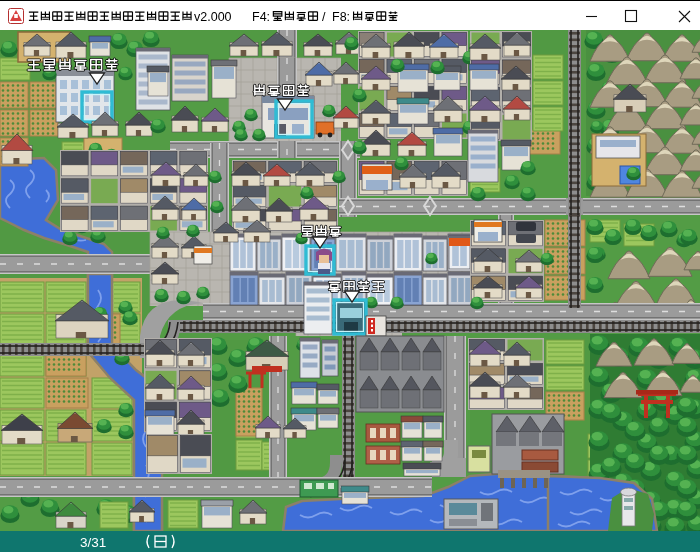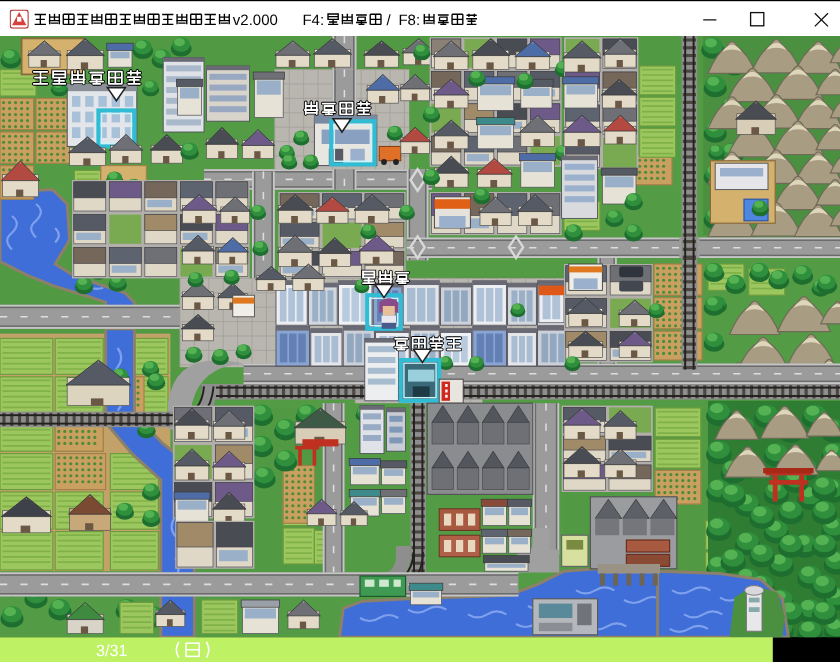--- a/index.html
+++ b/index.html
@@ -1,19 +1,19 @@
 <!DOCTYPE html>
 <html><head><meta charset="utf-8"><style>
 html,body{margin:0;padding:0;width:700px;height:552px;overflow:hidden;background:#000;font-family:"Liberation Sans",sans-serif}
 #win{position:relative;width:700px;height:552px}
 #titlebar{position:absolute;top:1px;left:0;width:700px;height:30px;background:#fff;border-bottom:1px solid #dadada}
 #titlebar .icon{position:absolute;left:8px;top:7px}
 #titlebar .ttext{position:absolute;left:0;top:0}
 #map{position:absolute;top:30px;left:0}
-#statusbar{position:absolute;top:531px;left:0;width:644px;height:21px;background:#bef264}
+#statusbar{position:absolute;top:531px;left:0;width:700px;height:21px;background:#0f766e}
 .wbtn{position:absolute;top:0;width:46px;height:30px}
 </style></head><body>
 <div id="win">
 
 <div id="titlebar">
 <svg class="icon" width="16" height="16" viewBox="0 0 16 16">
         <rect x="0.5" y="0.5" width="15" height="15" rx="2" fill="#fff" stroke="#b43030"></rect>
         <path d="M2 13 L8 2 L14 13 Z" fill="#d84040"></path>
         <rect x="6.2" y="6" width="3.6" height="4" fill="#fff"></rect>
       </svg>

